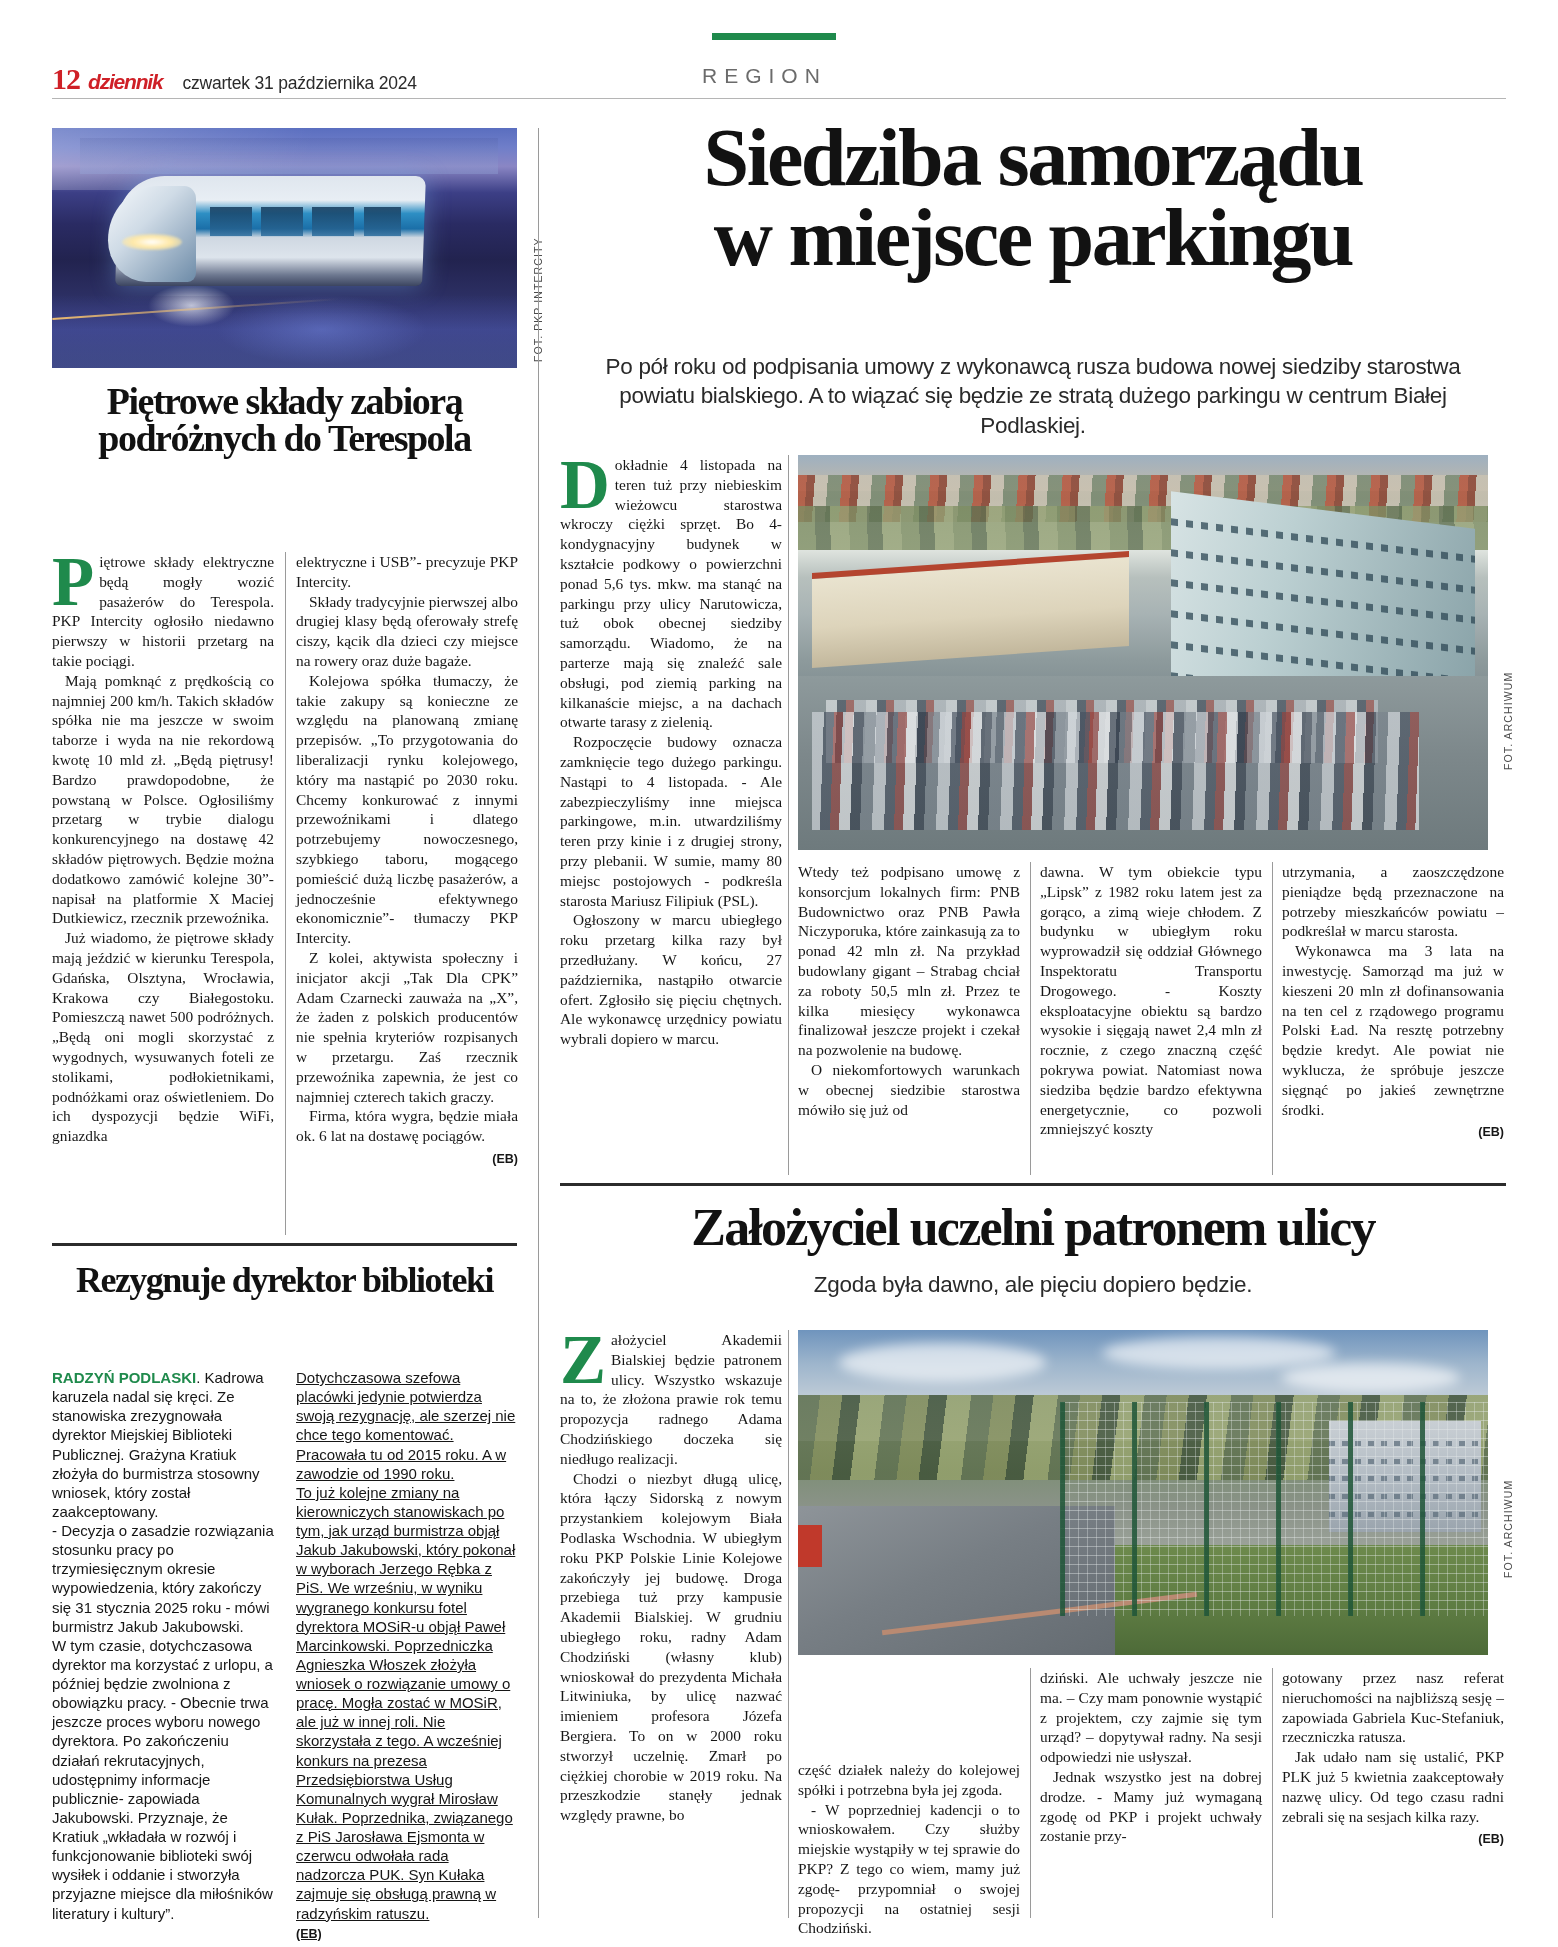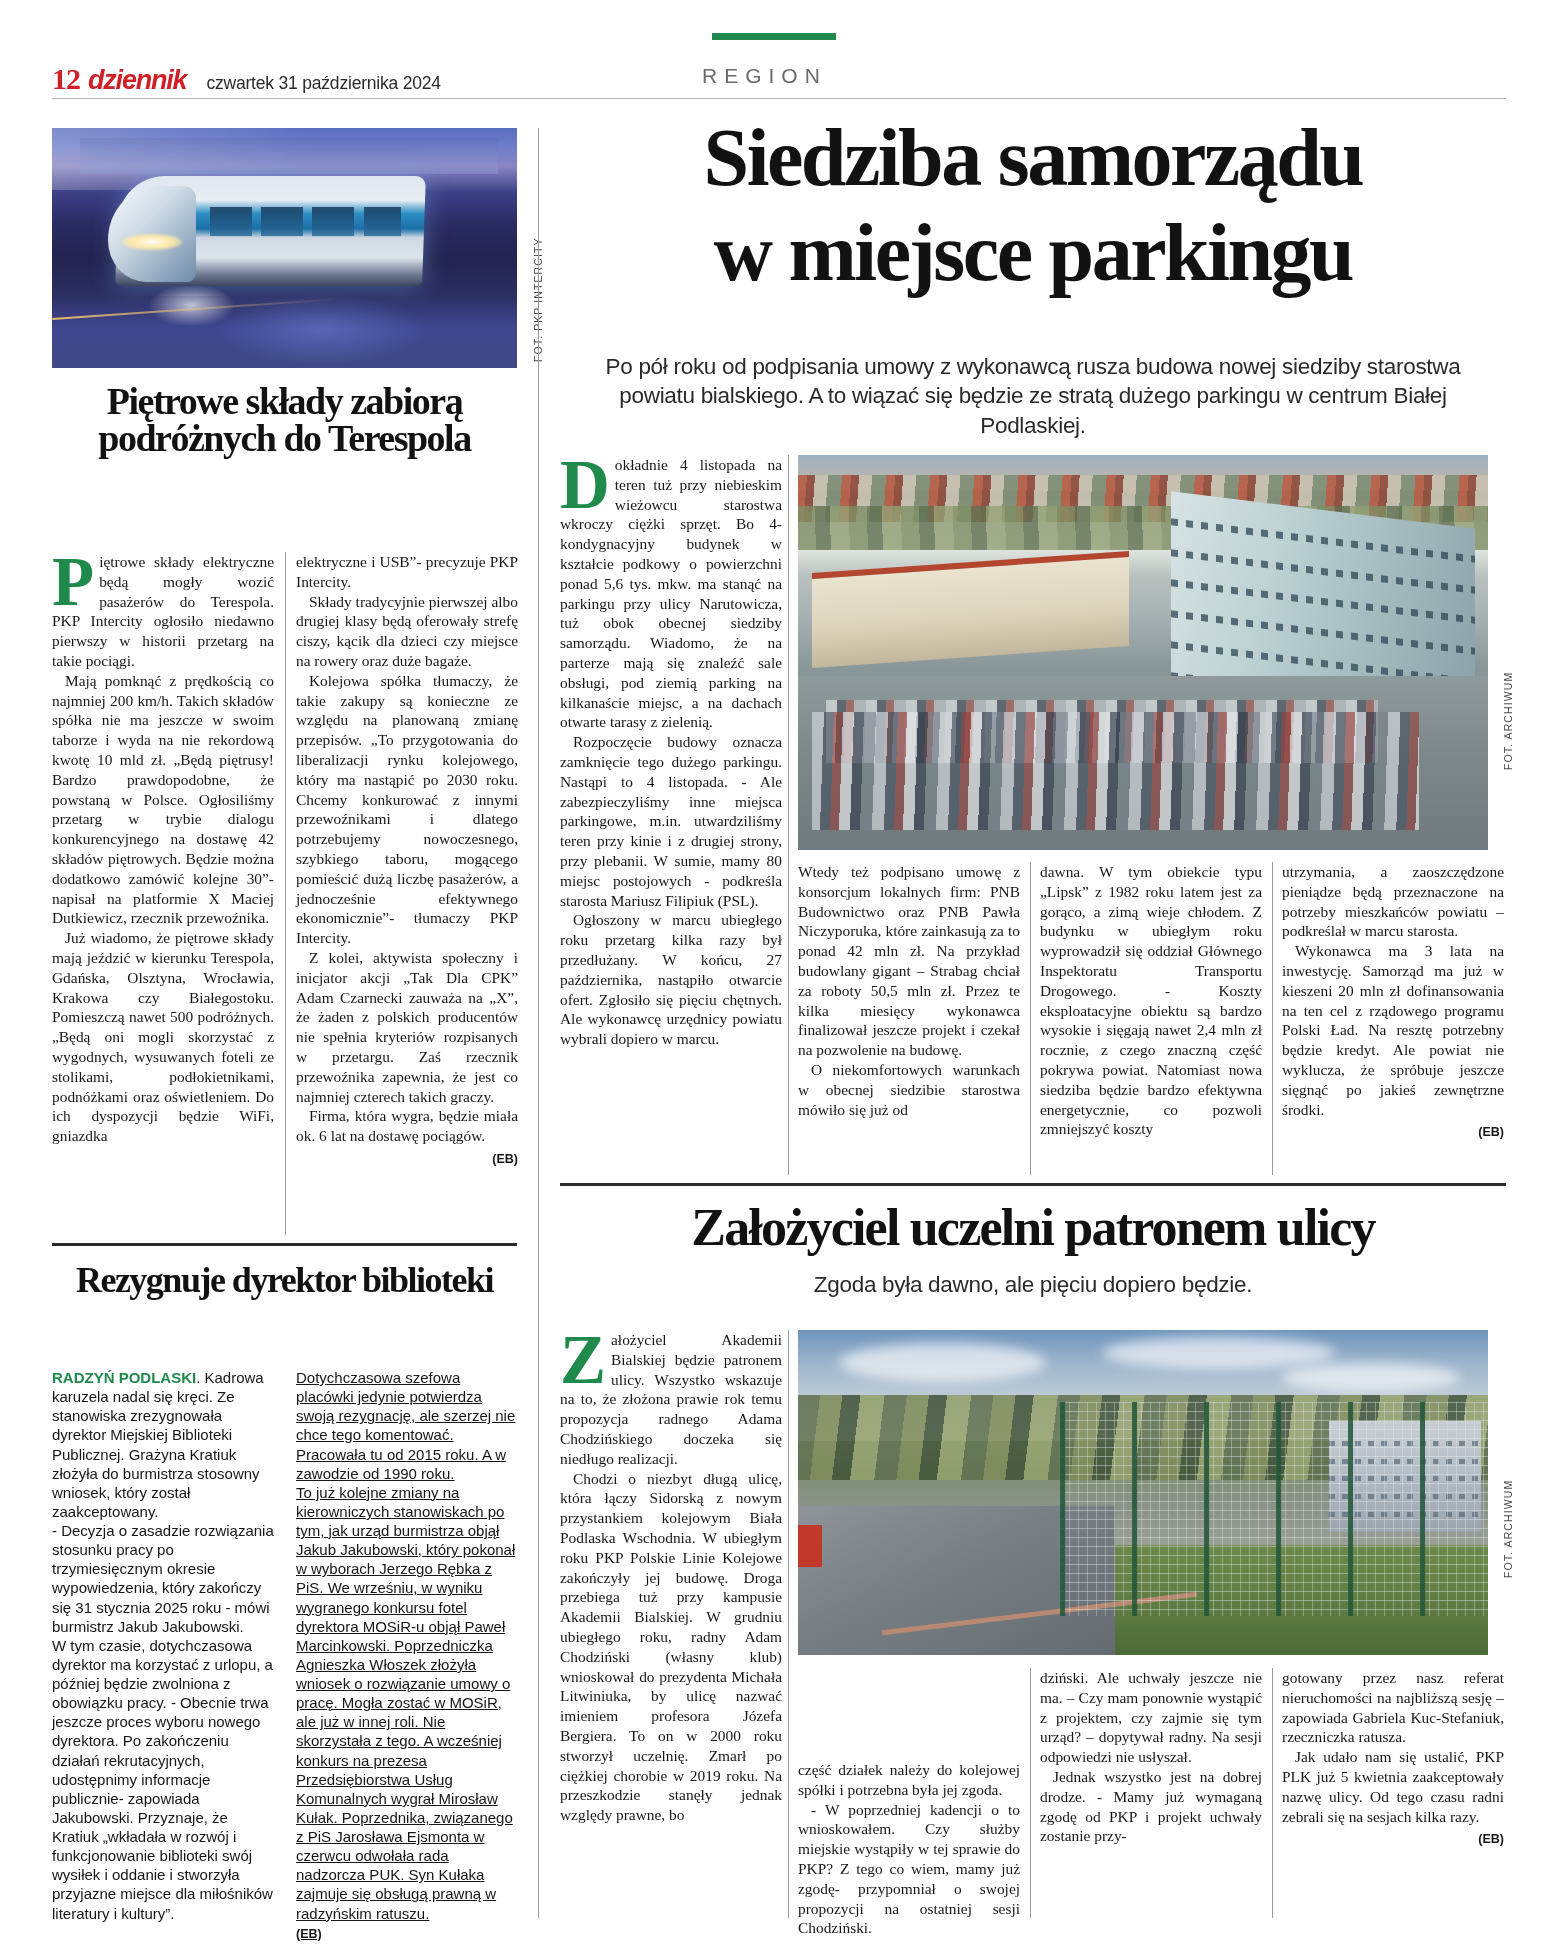--- a/index.html
+++ b/index.html
@@ -32,21 +32,21 @@
     font-family: "Liberation Serif", serif;
     font-size: 30px;
     font-weight: 700;
     color: #cf2027;
     letter-spacing: -1px;
     display: inline-block;
     vertical-align: baseline;
   }
   .mast-logo {
     font-family: "Liberation Sans", sans-serif;
-    font-size: 27px;
+    font-size: 21px;
     font-weight: 700;
     font-style: italic;
     color: #cf2027;
     letter-spacing: -1.2px;
     display: inline-block;
     margin-left: 4px;
     vertical-align: baseline;
   }
   .mast-date {
     font-family: "Liberation Sans", sans-serif;
@@ -404,21 +404,21 @@
     <p>To już kolejne zmiany na kierowniczych stanowiskach po tym, jak urząd burmistrza objął Jakub Jakubowski, który pokonał w wyborach Jerzego Rębka z PiS. We wrześniu, w wyniku wygranego konkursu fotel dyrektora MOSiR-u objął Paweł Marcinkowski. Poprzedniczka Agnieszka Włoszek złożyła wniosek o rozwiązanie umowy o pracę. Mogła zostać w MOSiR, ale już w innej roli. Nie skorzystała z tego. A wcześniej konkurs na prezesa Przedsiębiorstwa Usług Komunalnych wygrał Mirosław Kułak. Poprzednika, związanego z PiS Jarosława Ejsmonta w czerwcu odwołała rada nadzorcza PUK. Syn Kułaka zajmuje się obsługą prawną w radzyńskim ratuszu.</p>
     <p style="text-align:left; margin-top:0; display:inline;">
       <span class="sig">(EB)</span>
     </p>
   </div>
 
   <div class="vrule" style="left:538px; top:128px; height:1790px;"></div>
 
   <div class="hl-serif" style="position:absolute; left:560px; top:118px; width:946px; font-size:82px; letter-spacing:-2.5px;">
     <div>Siedziba samorządu</div>
-    <div style="margin-top:15px;">w miejsce parkingu</div>
+    <div style="margin-top:0;">w miejsce parkingu</div>
   </div>
 
   <div class="lead-sans" style="position:absolute; left:568px; top:352px; width:930px; font-size:22.5px;">
     <span>Po pół roku od podpisania umowy z wykonawcą rusza budowa nowej siedziby starostwa powiatu bialskiego. A to wiązać się będzie ze stratą dużego parkingu w centrum Białej Podlaskiej.</span>
   </div>
 
   <div class="photo" style="left:798px; top:455px; width:690px; height:395px;">
     <div class="aerial-img">
       <div class="aer-sky"></div>
       <div class="aer-roofs"></div>

